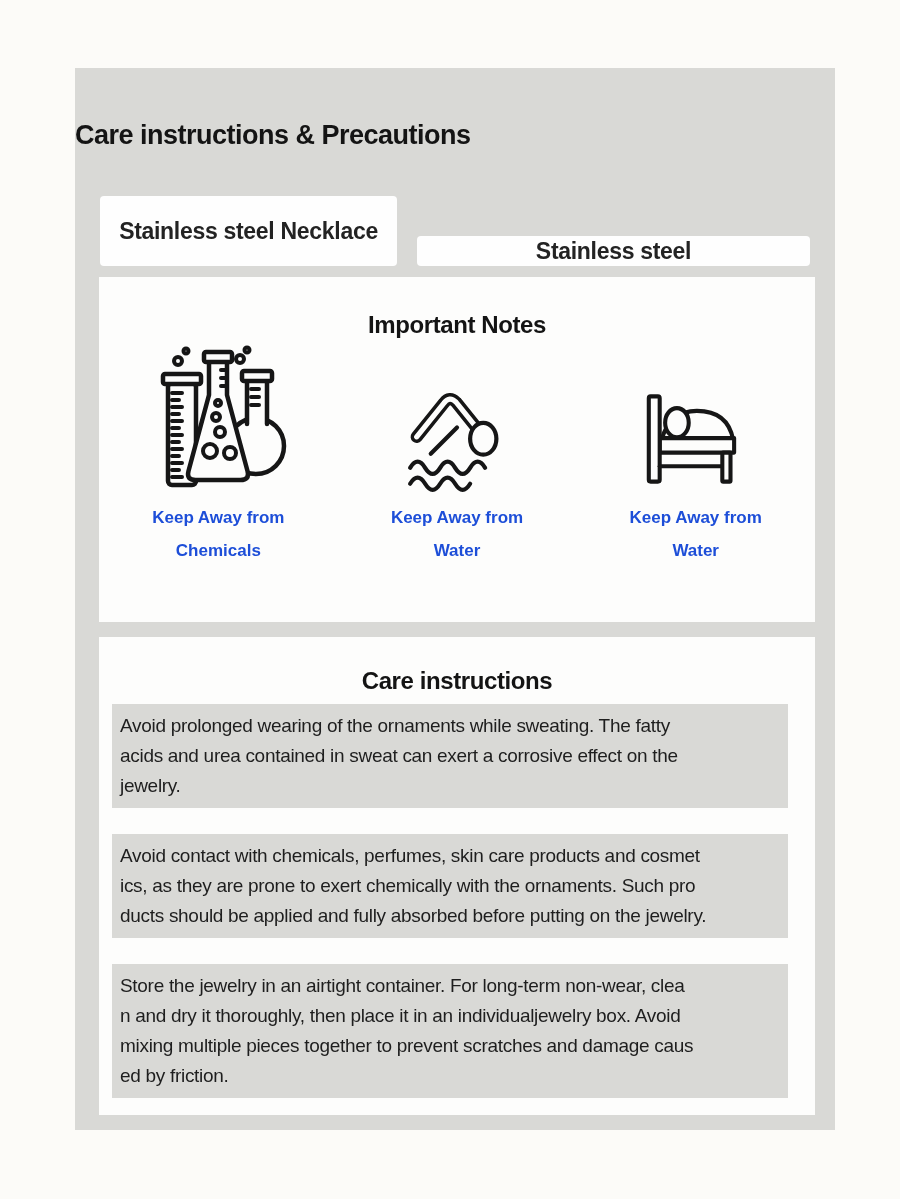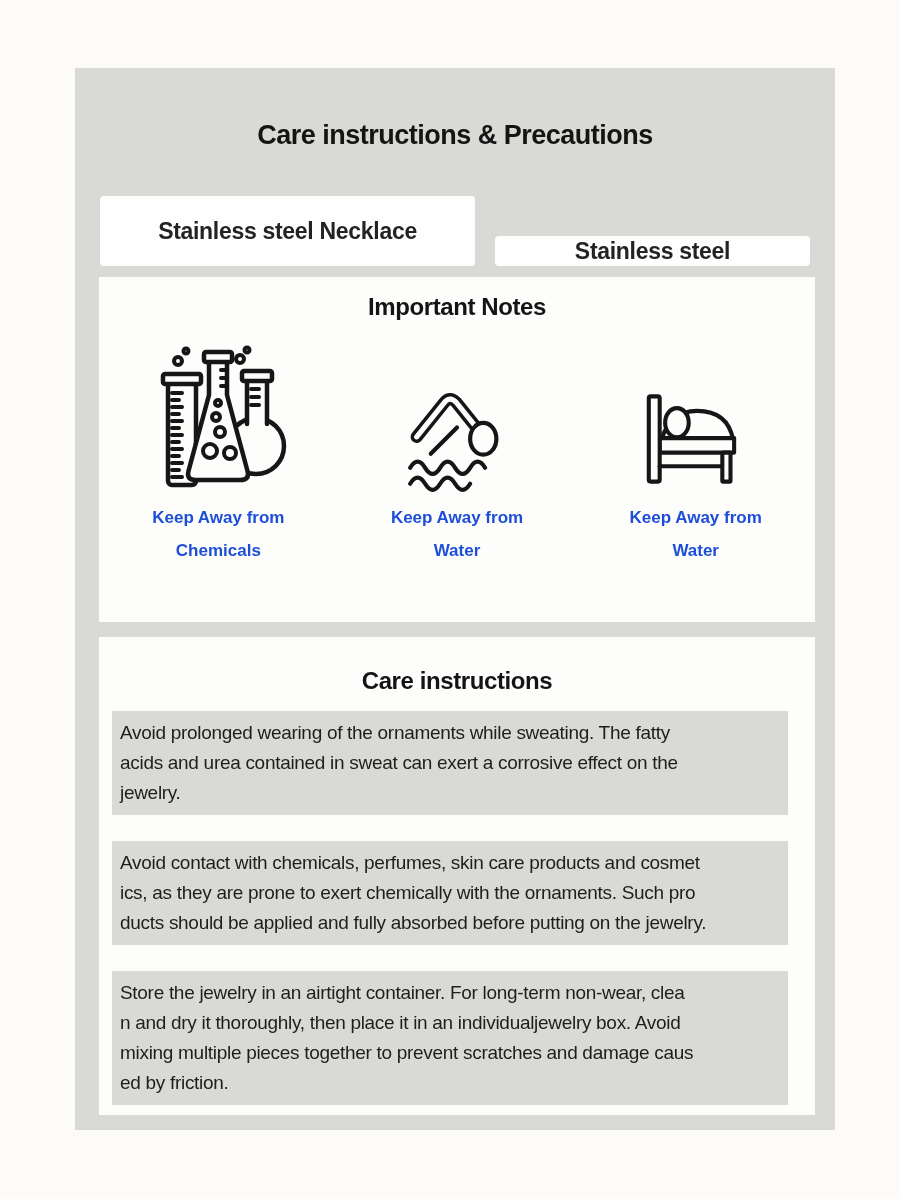--- a/index.html
+++ b/index.html
@@ -2,48 +2,48 @@
 <html><head>
 <meta charset="utf-8">
 <style>
   * { margin:0; padding:0; box-sizing:border-box; }
   html,body { width:900px; height:1199px; }
   body { font-family:"Liberation Sans","DejaVu Sans",sans-serif; background:#fcfbf8; overflow:hidden; }
 
   .page  { position:relative; width:900px; height:1199px; background:#fcfbf8; }
   .card  { position:absolute; left:75px; top:68px; width:760px; height:1062px; background:#d9d9d6; }
 
-  .title { position:absolute; top:52px; left:0; width:100%; text-align:center;
+  .title { position:absolute; top:52px; left:0; width:100%; 
            font-size:27px; font-weight:700; letter-spacing:-0.5px; color:#141414; }
 
   .tags-row { position:absolute; top:128px; left:25px; right:25px; height:70px; display:flex; gap:20px; }
   .tag  { background:#fefefe; border-radius:4px; display:flex; align-items:center; justify-content:center; }
-  .tag-1 { width:375px; }
+  .tag-1 { width:297px; }
   .tag-2 { flex:1;margin-top:40px; }
   .tag span { font-size:23px; font-weight:700; letter-spacing:-0.3px; color:#232323; }
 
   .panel { position:absolute; left:24px; width:716px; background:#fdfdfc; }
   .panel-notes { top:209px; height:345px; }
   .panel-care  { top:569px; height:478px; }
 
   .panel h2 { text-align:center; font-size:24px; font-weight:700; letter-spacing:-0.4px; color:#141414; }
-  .panel-notes h2 { padding-top:16px; }
+  .panel-notes h2 { padding-top:34px; }
   .panel-care  h2 { padding-top:30px; }
 
   .notes-row { position:absolute; top:60px; left:0; right:0; display:flex; }
   .note { flex:1; display:flex; flex-direction:column; align-items:center; }
   .icon-box { height:158px; display:flex; align-items:flex-end; justify-content:center; }
   .note figcaption { margin-top:6px; text-align:center; font-size:17px; font-weight:700;
                      line-height:33px; color:#1d4ed8; }
   .note figcaption span { display:block; }
 
   .block { margin:26px 27px 0 13px; background:#d9d9d6; padding:7px 8px 7px 8px;
            font-size:19px; line-height:30px; letter-spacing:-0.3px; color:#1e1e1e;
            white-space:pre-line; }
-  .block.first { margin-top:16px; }
+  .block.first { margin-top:9px; }
 
   svg .ln { stroke:#161616; stroke-width:4.5; fill:none; stroke-linecap:round; stroke-linejoin:round; }
   svg .fw { stroke:#161616; stroke-width:4.5; fill:#fdfdfc; stroke-linecap:round; stroke-linejoin:round; }
   svg .thin { stroke:#161616; stroke-width:4; fill:none; stroke-linecap:round; }
 </style>
 </head>
 <body>
 
 <div class="page">
   <div class="card">

